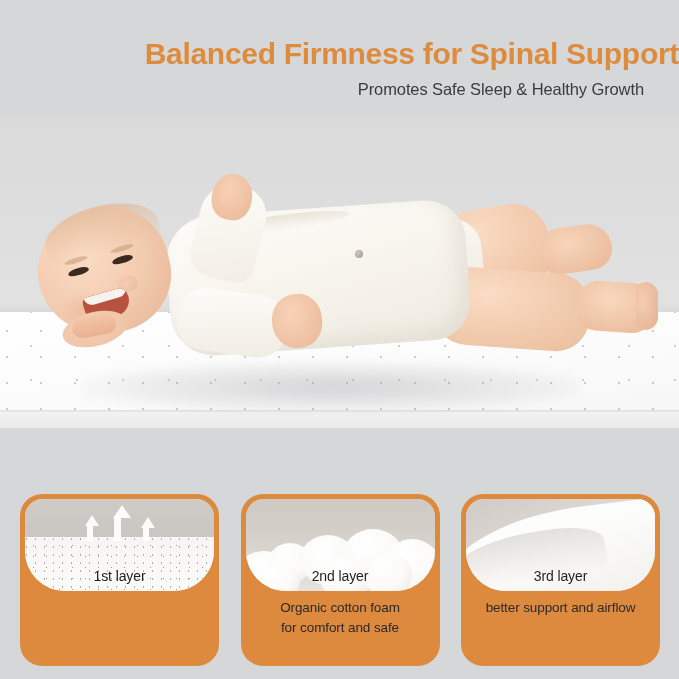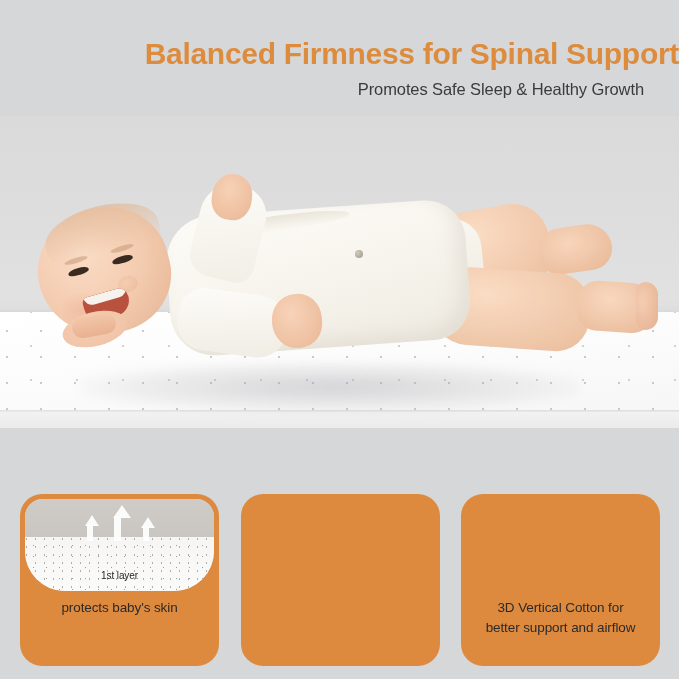--- a/index.html
+++ b/index.html
@@ -418,21 +418,21 @@
     position: absolute; left: 0; top: 72px;
     width: 189px; height: 20px;
     background: linear-gradient(180deg,#f3f1ee,#fbfaf8);
   }
 
   .layer-pill {
     position: absolute;
     left: 0; bottom: 0;
     width: 189px;
     text-align: center;
-    font-size: 10px;
+    font-size: 14px;
     color: #1f1f1f;
     line-height: 20px;
     padding-bottom: 5px;
     letter-spacing: -0.1px;
   }
   .card-text {
     position: absolute;
     left: 6px; top: 104px;
     width: 187px;
     text-align: center;
@@ -508,28 +508,49 @@
         <div class="art1-fabric"></div>
         <div class="arrow ar-l"></div>
         <div class="arrow-stem ar-ls"></div>
         <div class="arrow ar-c"></div>
         <div class="arrow-stem ar-cs"></div>
         <div class="arrow ar-r"></div>
         <div class="arrow-stem ar-rs"></div>
         <div class="layer-pill">1st layer</div>
       </div>
       <div class="card-text">
-        <span>protects baby's skin</span>
       </div>
     </div>
 
     <div class="card">
+      <div class="card-img">
+        <div class="art2-bg"></div>
+        <div class="puff p1"></div>
+        <div class="puff p2"></div>
+        <div class="puff p3"></div>
+        <div class="puff p4"></div>
+        <div class="puff p5"></div>
+        <div class="puff p6"></div>
+        <div class="puff p7"></div>
+        <div class="puff p8"></div>
+        <div class="layer-pill">2nd layer</div>
+      </div>
+      <div class="card-text">
+        <span>Organic cotton foam</span>
+        <span>for comfort and safe</span>
+      </div>
     </div>
 
     <div class="card">
+      <div class="card-img">
+        <div class="art3-bg"></div>
+        <div class="art3-base"></div>
+        <div class="art3-sheet"></div>
+        <div class="art3-fold"></div>
+        <div class="layer-pill">3rd layer</div>
+      </div>
       <div class="card-text">
-        <span>3D Vertical Cotton for</span>
         <span>better support and airflow</span>
       </div>
     </div>
 
   </div>
 </div>
 
 </body></html>

